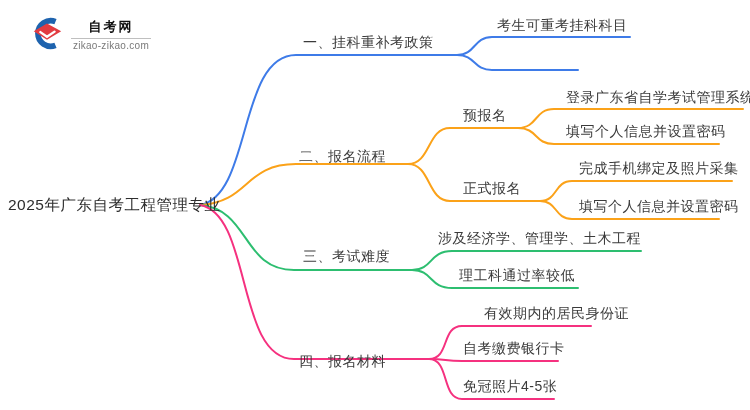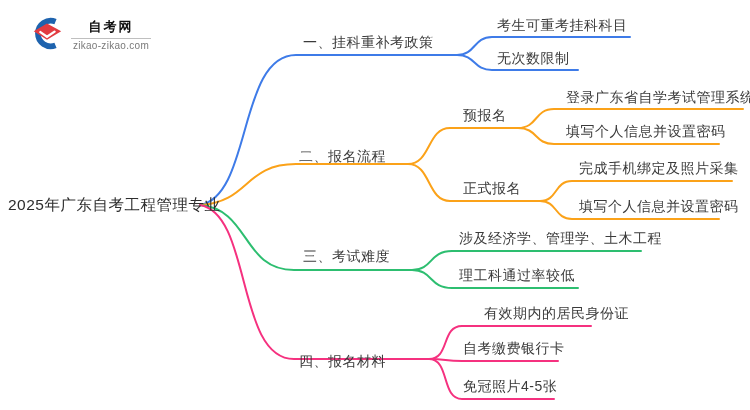--- a/index.html
+++ b/index.html
@@ -63,32 +63,31 @@
       <div class="brand-name">自考网</div>
       <div class="brand-divider"></div>
       <div class="brand-domain">zikao-zikao.com</div>
     </div>
   </div>
 
   <div class="node root" style="left:8px;top:195px;">2025年广东自考工程管理专业</div>
 
   <div class="node" style="left:303px;top:33px;">一、挂科重补考政策</div>
   <div class="node" style="left:497px;top:16px;">考生可重考挂科科目</div>
-  <div class="node" style="left:497px;top:49px;">无次数限制</div>
 
   <div class="node" style="left:299px;top:147px;">二、报名流程</div>
   <div class="node" style="left:463px;top:106px;">预报名</div>
   <div class="node" style="left:566px;top:88px;">登录广东省自学考试管理系统</div>
   <div class="node" style="left:566px;top:122px;">填写个人信息并设置密码</div>
   <div class="node" style="left:463px;top:179px;">正式报名</div>
   <div class="node" style="left:579px;top:159px;">完成手机绑定及照片采集</div>
   <div class="node" style="left:579px;top:197px;">填写个人信息并设置密码</div>
 
   <div class="node" style="left:303px;top:247px;">三、考试难度</div>
-  <div class="node" style="left:459px;top:229px;text-align:right;">涉及经济学、管理学、土木工程</div>
+  <div class="node" style="left:438px;top:229px;text-align:right;">涉及经济学、管理学、土木工程</div>
   <div class="node" style="left:459px;top:266px;">理工科通过率较低</div>
 
   <div class="node" style="left:299px;top:336px;margin-top:16px;">四、报名材料</div>
   <div class="node" style="left:463px;top:304px;margin-left:21px;">有效期内的居民身份证</div>
   <div class="node" style="left:463px;top:339px;">自考缴费银行卡</div>
   <div class="node" style="left:463px;top:377px;">免冠照片4-5张</div>
 
 </div>
 
 </body></html>

